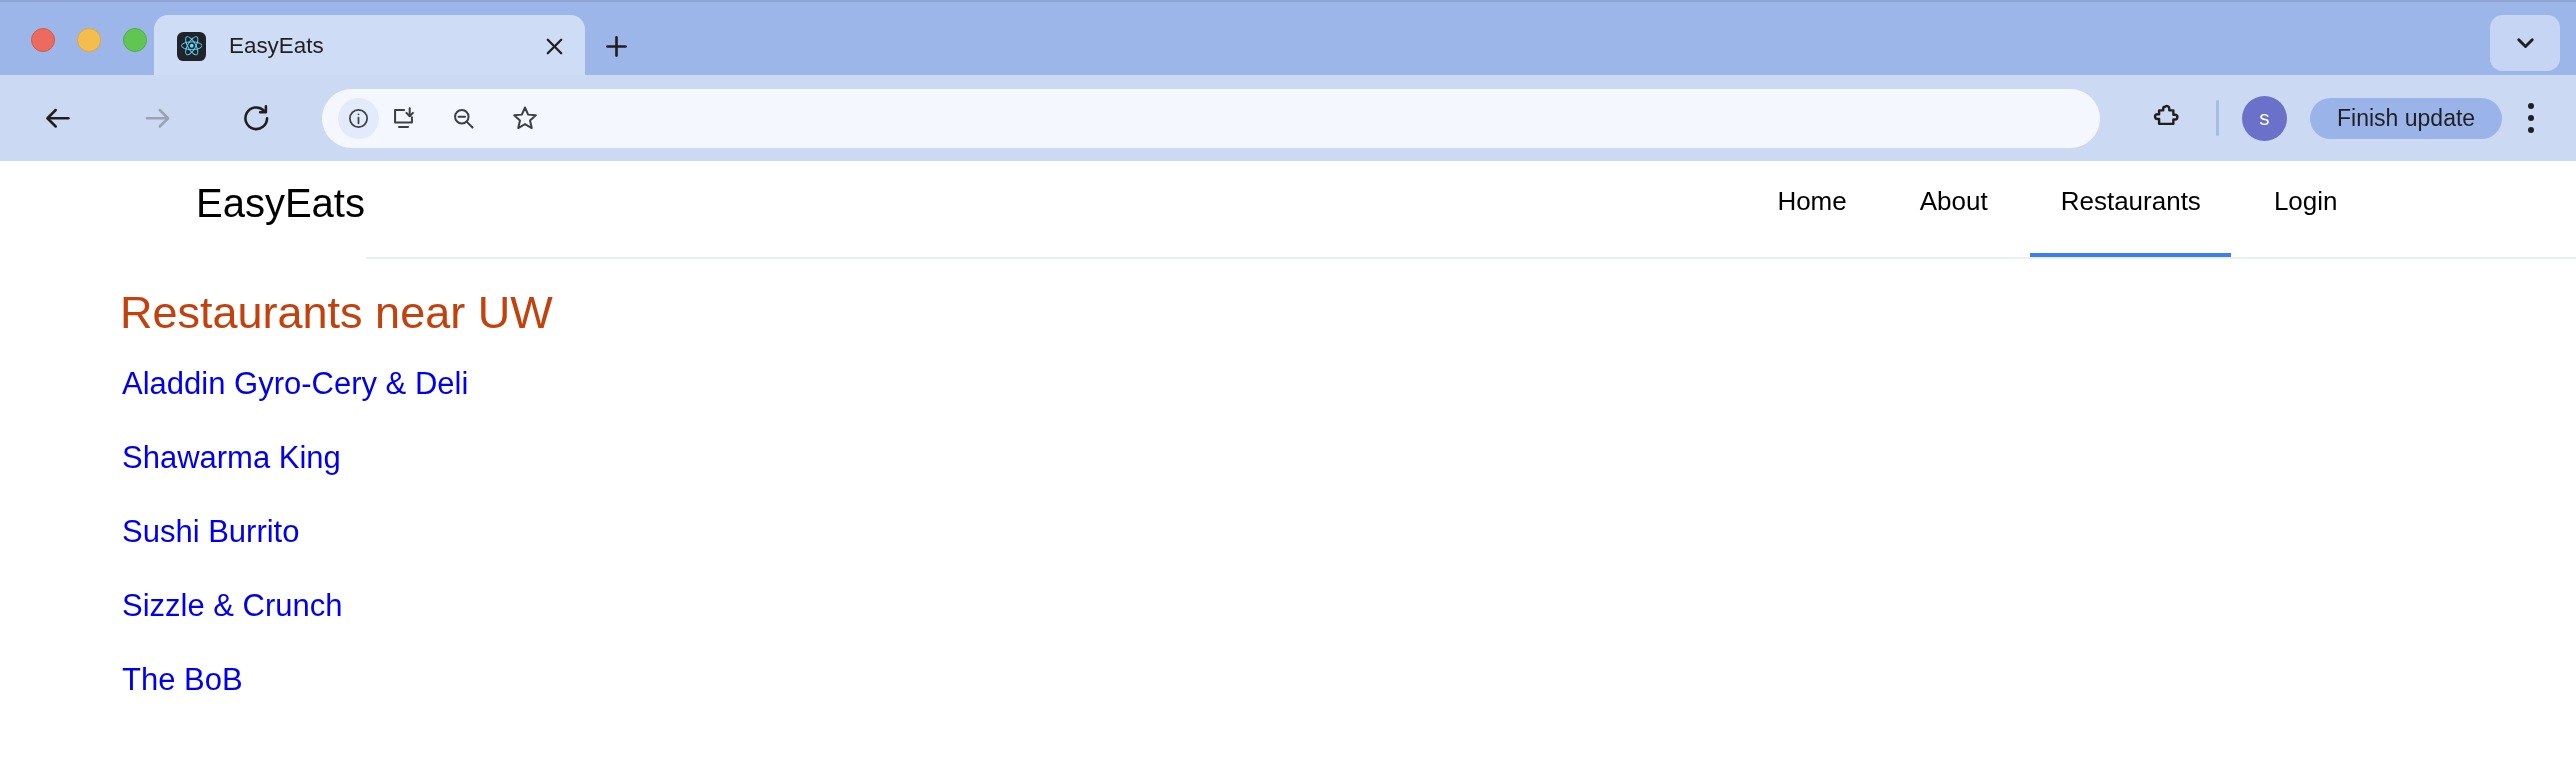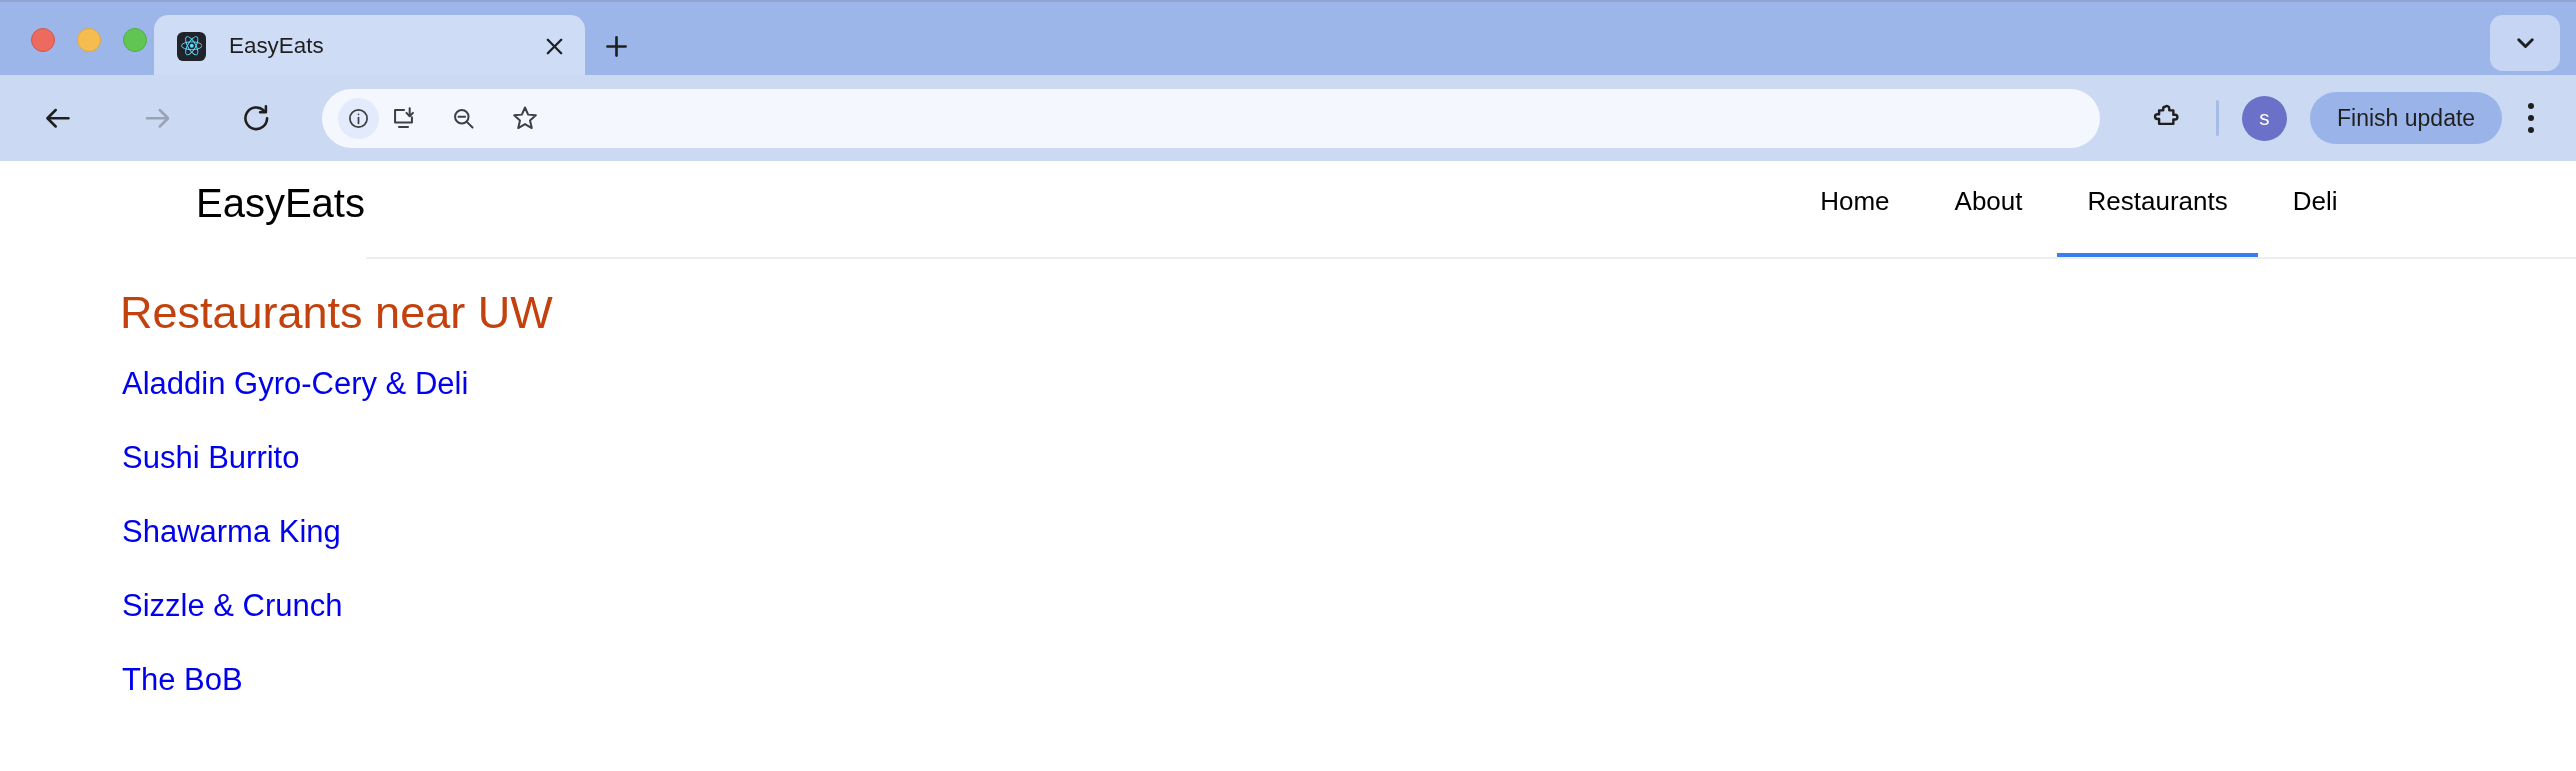--- a/index.html
+++ b/index.html
@@ -164,21 +164,21 @@
     width: 45px; height: 45px;
     border-radius: 50%;
     background: #6b70c8;
     color: #fff;
     font-size: 20.6px;
     display: flex; align-items: center; justify-content: center;
     flex: none;
   }
   .finish-update {
     margin-left: 23px;
-    height: 52px;
+    height: 41px;
     background: #9ab4ea;
     border-radius: 27px;
     color: #1f1f1f;
     font-size: 23px;
     display: flex;
     align-items: center;
     padding: 0 27px;
     flex: none;
     white-space: nowrap;
   }
@@ -212,21 +212,21 @@
     font-size: 40px;
     color: #000000;
     white-space: nowrap;
   }
   .nav-links {
     position: absolute;
     right: 208px;
     top: 25px;
     display: flex;
     align-items: flex-start;
-    gap: 4px;
+    gap: 12px;
   }
   .nav-link {
     font-size: 26px;
     color: #000000;
     padding: 0 30.5px;
     position: relative;
     white-space: nowrap;
     height: 72px;
   }
   .nav-link.active::after {
@@ -395,36 +395,36 @@
   </div>
 
   <div class="viewport">
 
     <div class="site-nav">
       <div class="brand">EasyEats</div>
       <div class="nav-links">
         <a class="nav-link">Home</a>
         <a class="nav-link">About</a>
         <a class="nav-link active">Restaurants</a>
-        <a class="nav-link">Deli</a>
+        <a class="nav-link">Login</a>
       </div>
       <div class="nav-rule"></div>
     </div>
 
     <h1 class="page-title">Restaurants near UW</h1>
 
     <ul class="restaurant-list">
       <li>
           <a class="restaurant-link">Aladdin Gyro-Cery &amp; Deli</a>
         </li>
       <li>
-          <a class="restaurant-link">Sushi Burrito</a>
+          <a class="restaurant-link">Shawarma King</a>
         </li>
       <li>
-          <a class="restaurant-link">Shawarma King</a>
+          <a class="restaurant-link">Sushi Burrito</a>
         </li>
       <li>
           <a class="restaurant-link">Sizzle &amp; Crunch</a>
         </li>
       <li>
           <a class="restaurant-link">The BoB</a>
         </li>
     </ul>
 
   </div>

